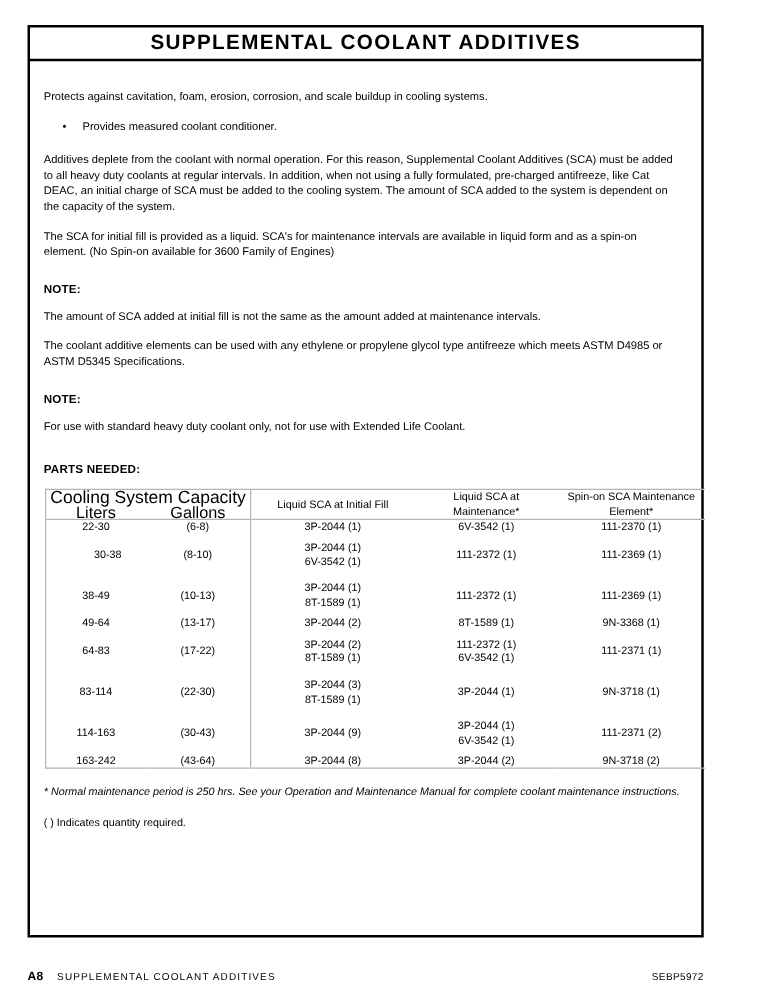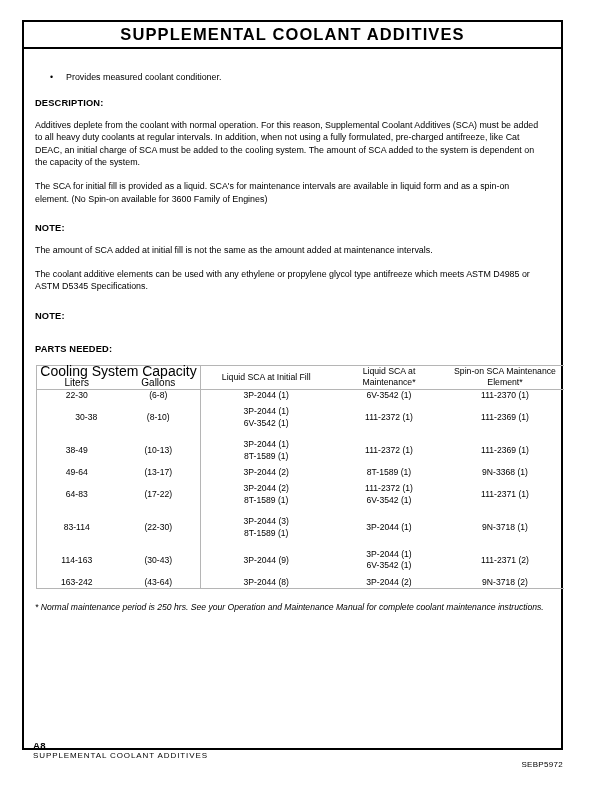--- a/index.html
+++ b/index.html
@@ -115,21 +115,21 @@
     padding: 5px 2px 6px 2px;
   }
   th.hdr-group {
     font-size: 14px;
     font-weight: bold;
     text-align: center;
     padding: 5px 2px 2px 2px;
     line-height: 11.5px;
   }
   th.hdr-sub {
-    font-size: 10px;
+    font-size: 13px;
     font-weight: bold;
     text-align: center;
     padding: 3px 2px 6px 2px;
     line-height: 11.5px;
   }
 
   .vline-left  { border-left: 1px solid #b5b5b5; }
 
   tbody tr td {
     font-size: 8.6px;
@@ -156,25 +156,24 @@
   p.footnote-plain {
     font-size: 8.6px;
     line-height: 12.2px;
     margin: 0;
   }
 
   
   .page-footer {
     position: absolute;
     left: 22px;
-    top: 740px;
+    top: 776px;
     width: 541px;
     display: flex;
     align-items: baseline;
-    flex-direction: column;
   }
   .footer-page-no {
     font-size: 9.6px;
     font-weight: bold;
     letter-spacing: 0.2px;
   }
   .footer-doc-title {
     font-size: 8px;
     letter-spacing: 0.9px;
     margin-left: 11px;
@@ -190,38 +189,39 @@
 <body>
 
 <div class="page-frame">
 
   <div class="title-bar">
     <span class="title-text">SUPPLEMENTAL  COOLANT  ADDITIVES</span>
   </div>
 
   <div class="content">
 
+    <p class="body">Protects against cavitation, foam, erosion, corrosion, and scale buildup in cooling systems.</p>
     <div class="bullet-row">
       <span class="bullet-dot">•</span>
       <span class="bullet-text">Provides measured coolant conditioner.</span>
     </div>
 
-    <div class="section-head">DESCRIPTION:</div>
     <p class="body">Additives deplete from the coolant with normal operation. For this reason, Supplemental Coolant Additives (SCA) must be added to all heavy duty coolants at regular intervals. In addition, when not using a fully formulated, pre-charged antifreeze, like Cat DEAC, an initial charge of SCA must be added to the cooling system. The amount of SCA added to the system is dependent on the capacity of the system.</p>
     <p class="body">The SCA for initial fill is provided as a liquid. SCA's for maintenance intervals are available in liquid form and as a spin-on element. (No Spin-on available for 3600 Family of Engines)</p>
 
     <div class="gap-sm"></div>
 
     <div class="section-head">NOTE:</div>
     <p class="body">The amount of SCA added at initial fill is not the same as the amount added at maintenance intervals.</p>
     <p class="body">The coolant additive elements can be used with any ethylene or propylene glycol type antifreeze which meets ASTM D4985 or ASTM D5345 Specifications.</p>
 
     <div class="gap-sm"></div>
 
     <div class="section-head">NOTE:</div>
+    <p class="body">For use with standard heavy duty coolant only, not for use with Extended Life Coolant.</p>
 
     <div class="gap-md"></div>
 
     <div class="section-head">PARTS NEEDED:</div>
 
     <div class="parts-table-wrap">
       <table class="parts">
         <colgroup>
           <col class="c-liters">
           <col class="c-gallons">
@@ -306,20 +306,21 @@
               <td class="tbl-bottom-line" style="white-space: pre-line;">3P-2044 (2)</td>
               <td class="tbl-bottom-line" style="white-space: pre-line;">9N-3718 (2)</td>
             </tr>
           </tbody>
       </table>
     </div>
   </div>
 
   <div class="footnotes">
     <p class="footnote">* Normal maintenance period is 250 hrs. See your Operation and Maintenance Manual for complete coolant maintenance instructions.</p>
+    <p class="footnote-plain">( ) Indicates quantity required.</p>
   </div>
 
 </div>
 
 <div class="page-footer">
   <span class="footer-page-no">A8</span>
   <span class="footer-doc-title">SUPPLEMENTAL  COOLANT  ADDITIVES</span>
   <span class="footer-code">SEBP5972</span>
 </div>
 

